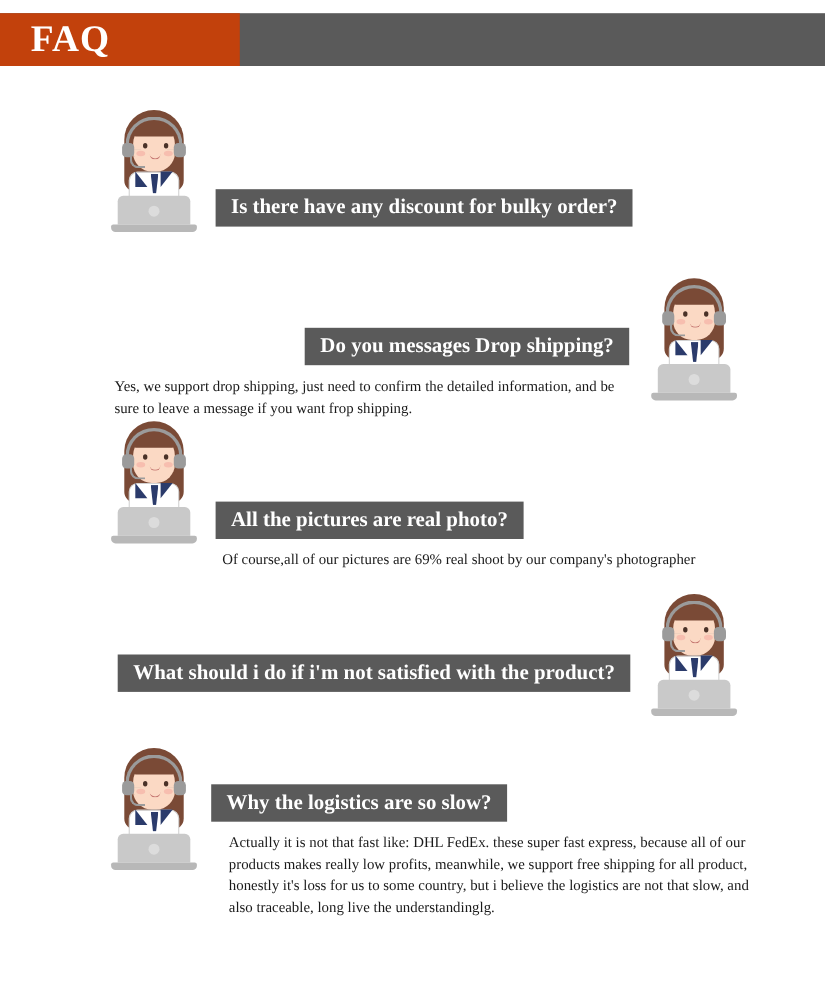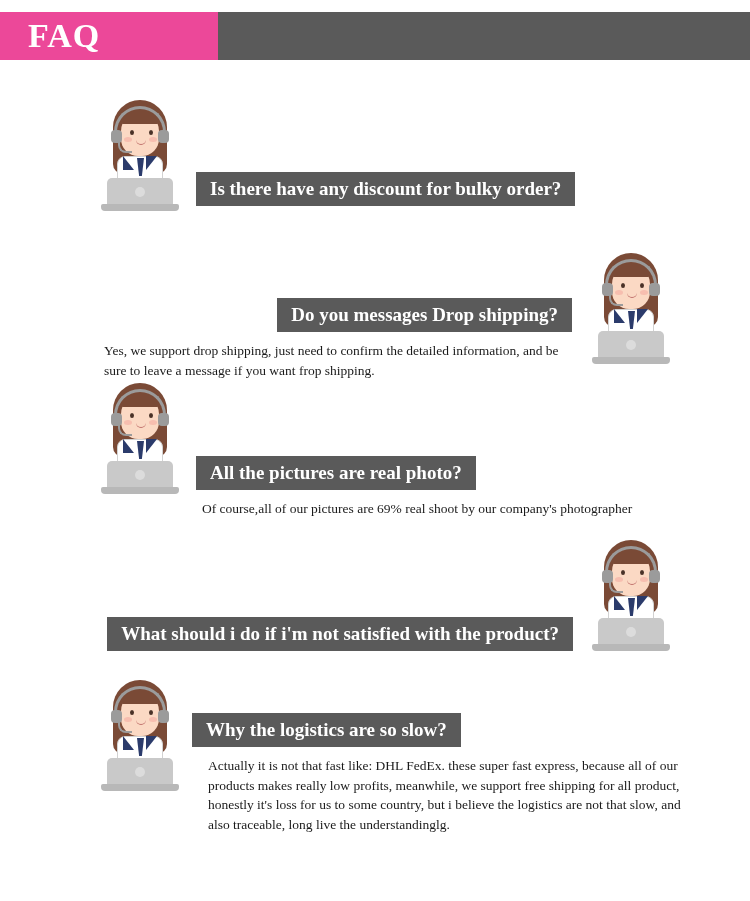--- a/index.html
+++ b/index.html
@@ -23,21 +23,21 @@
     width: 750px;
     height: 48px;
     background: #5a5a5a;
   }
   .header-black {
     position: absolute;
     top: 12px;
     left: 0;
     width: 218px;
     height: 48px;
-    background: #ec4899;
+    background: #c2410c;
     display: flex;
     align-items: center;
   }
   .header-title {
     color: #ffffff;
     font-family: "Liberation Serif", serif;
     font-weight: bold;
     font-size: 34px;
     letter-spacing: 1px;
     margin-left: 28px;
@@ -307,21 +307,21 @@
   <div class="op-smile"></div>
   <div class="op-body"></div>
   <div class="op-collar-l"></div>
   <div class="op-collar-r"></div>
   <div class="op-tie"></div>
   <div class="op-laptop-screen"></div>
   <div class="op-laptop-dot"></div>
   <div class="op-laptop-base"></div>
 </div>
 
-<div class="faq-item" style="left:101px; top:617px; width:472px; text-align:right;">
+<div class="faq-item" style="left:101px; top:595px; width:472px; text-align:right;">
   <div class="qbar">What should i do if i'm not satisfied with the product?</div>
 </div>
 
 <div class="operator" style="left:97px; top:680px;">
   <div class="op-hairback"></div>
   <div class="op-face"></div>
   <div class="op-fringe"></div>
   <div class="op-headset"></div>
   <div class="op-ear l"></div>
   <div class="op-ear r"></div>

